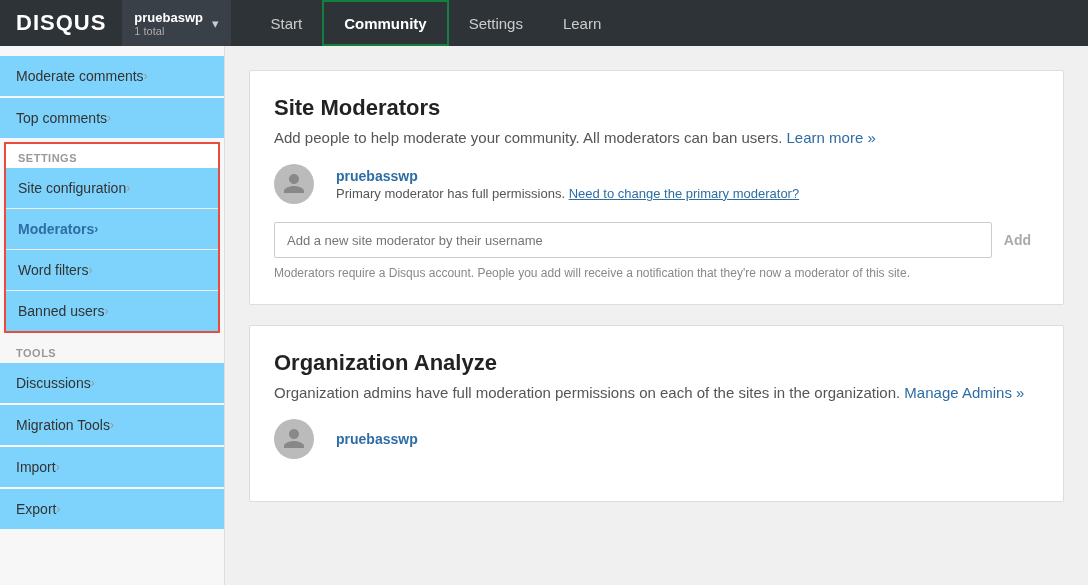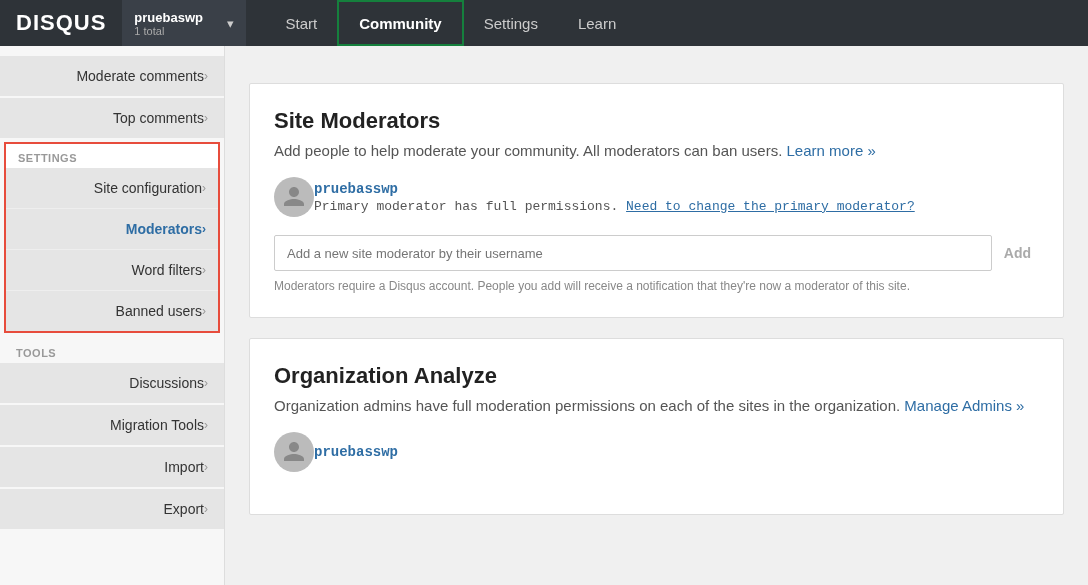--- a/index.html
+++ b/index.html
@@ -28,21 +28,21 @@
     }
     .user-badge {
       display: flex;
       align-items: center;
       background: #3a4048;
       height: 100%;
       padding: 0 12px;
       color: #ccc;
       font-size: 13px;
       cursor: pointer;
-      gap: 24px;
+      gap: 9px;
     }
     .user-badge .username { color: white; font-weight: bold; font-size: 13px; }
     .user-badge .count { font-size: 11px; color: #aaa; }
     .nav-links {
       display: flex;
       align-items: center;
       height: 100%;
       margin-left: 20px;
       gap: 0;
     }
@@ -73,25 +73,25 @@
       width: 225px;
       background: #f7f7f7;
       border-right: 1px solid #ddd;
       overflow-y: auto;
       flex-shrink: 0;
       padding-top: 10px;
     }
     .sidebar-item {
       display: flex;
       align-items: center;
-      justify-content: flex-end;
+      justify-content: flex-start;
       padding: 12px 16px;
       color: #333;
       cursor: pointer;
-      background: #e5e5e5;
+      background: #7dd3fc;
       margin-bottom: 2px;
       font-size: 14px;
     }
     .sidebar-item .chevron { color: #999; font-size: 12px; }
     .sidebar-item.active { color: #2e6da4; font-weight: bold; }
     .sidebar-item.active .chevron { color: #2e6da4; }
 
     .sidebar-section-label {
       padding: 10px 16px 4px;
       color: #999;
@@ -115,21 +115,20 @@
       border-bottom: 1px solid #eee;
     }
     .settings-group .sidebar-item:last-child { border-bottom: none; }
 
     
     .main {
       flex: 1;
       padding: 24px;
       overflow-y: auto;
       background: #f0f0f0;
-      margin-top: 13px;
     }
     .card {
       background: white;
       border: 1px solid #ddd;
       border-radius: 2px;
       padding: 24px;
       margin-bottom: 20px;
     }
     .card-title {
       font-size: 22px;
@@ -143,23 +142,22 @@
       margin-bottom: 18px;
     }
     .card-desc a, .learn-link {
       color: #2e6da4;
       text-decoration: none;
     }
 
     .moderator-row {
       display: flex;
       align-items: center;
-      gap: 0;
+      gap: 22px;
       margin-bottom: 18px;
-      font-family: Liberation Mono, monospace;
     }
     .avatar {
       width: 40px;
       height: 40px;
       border-radius: 50%;
       background: #bbb;
       display: flex;
       align-items: center;
       justify-content: center;
       flex-shrink: 0;

